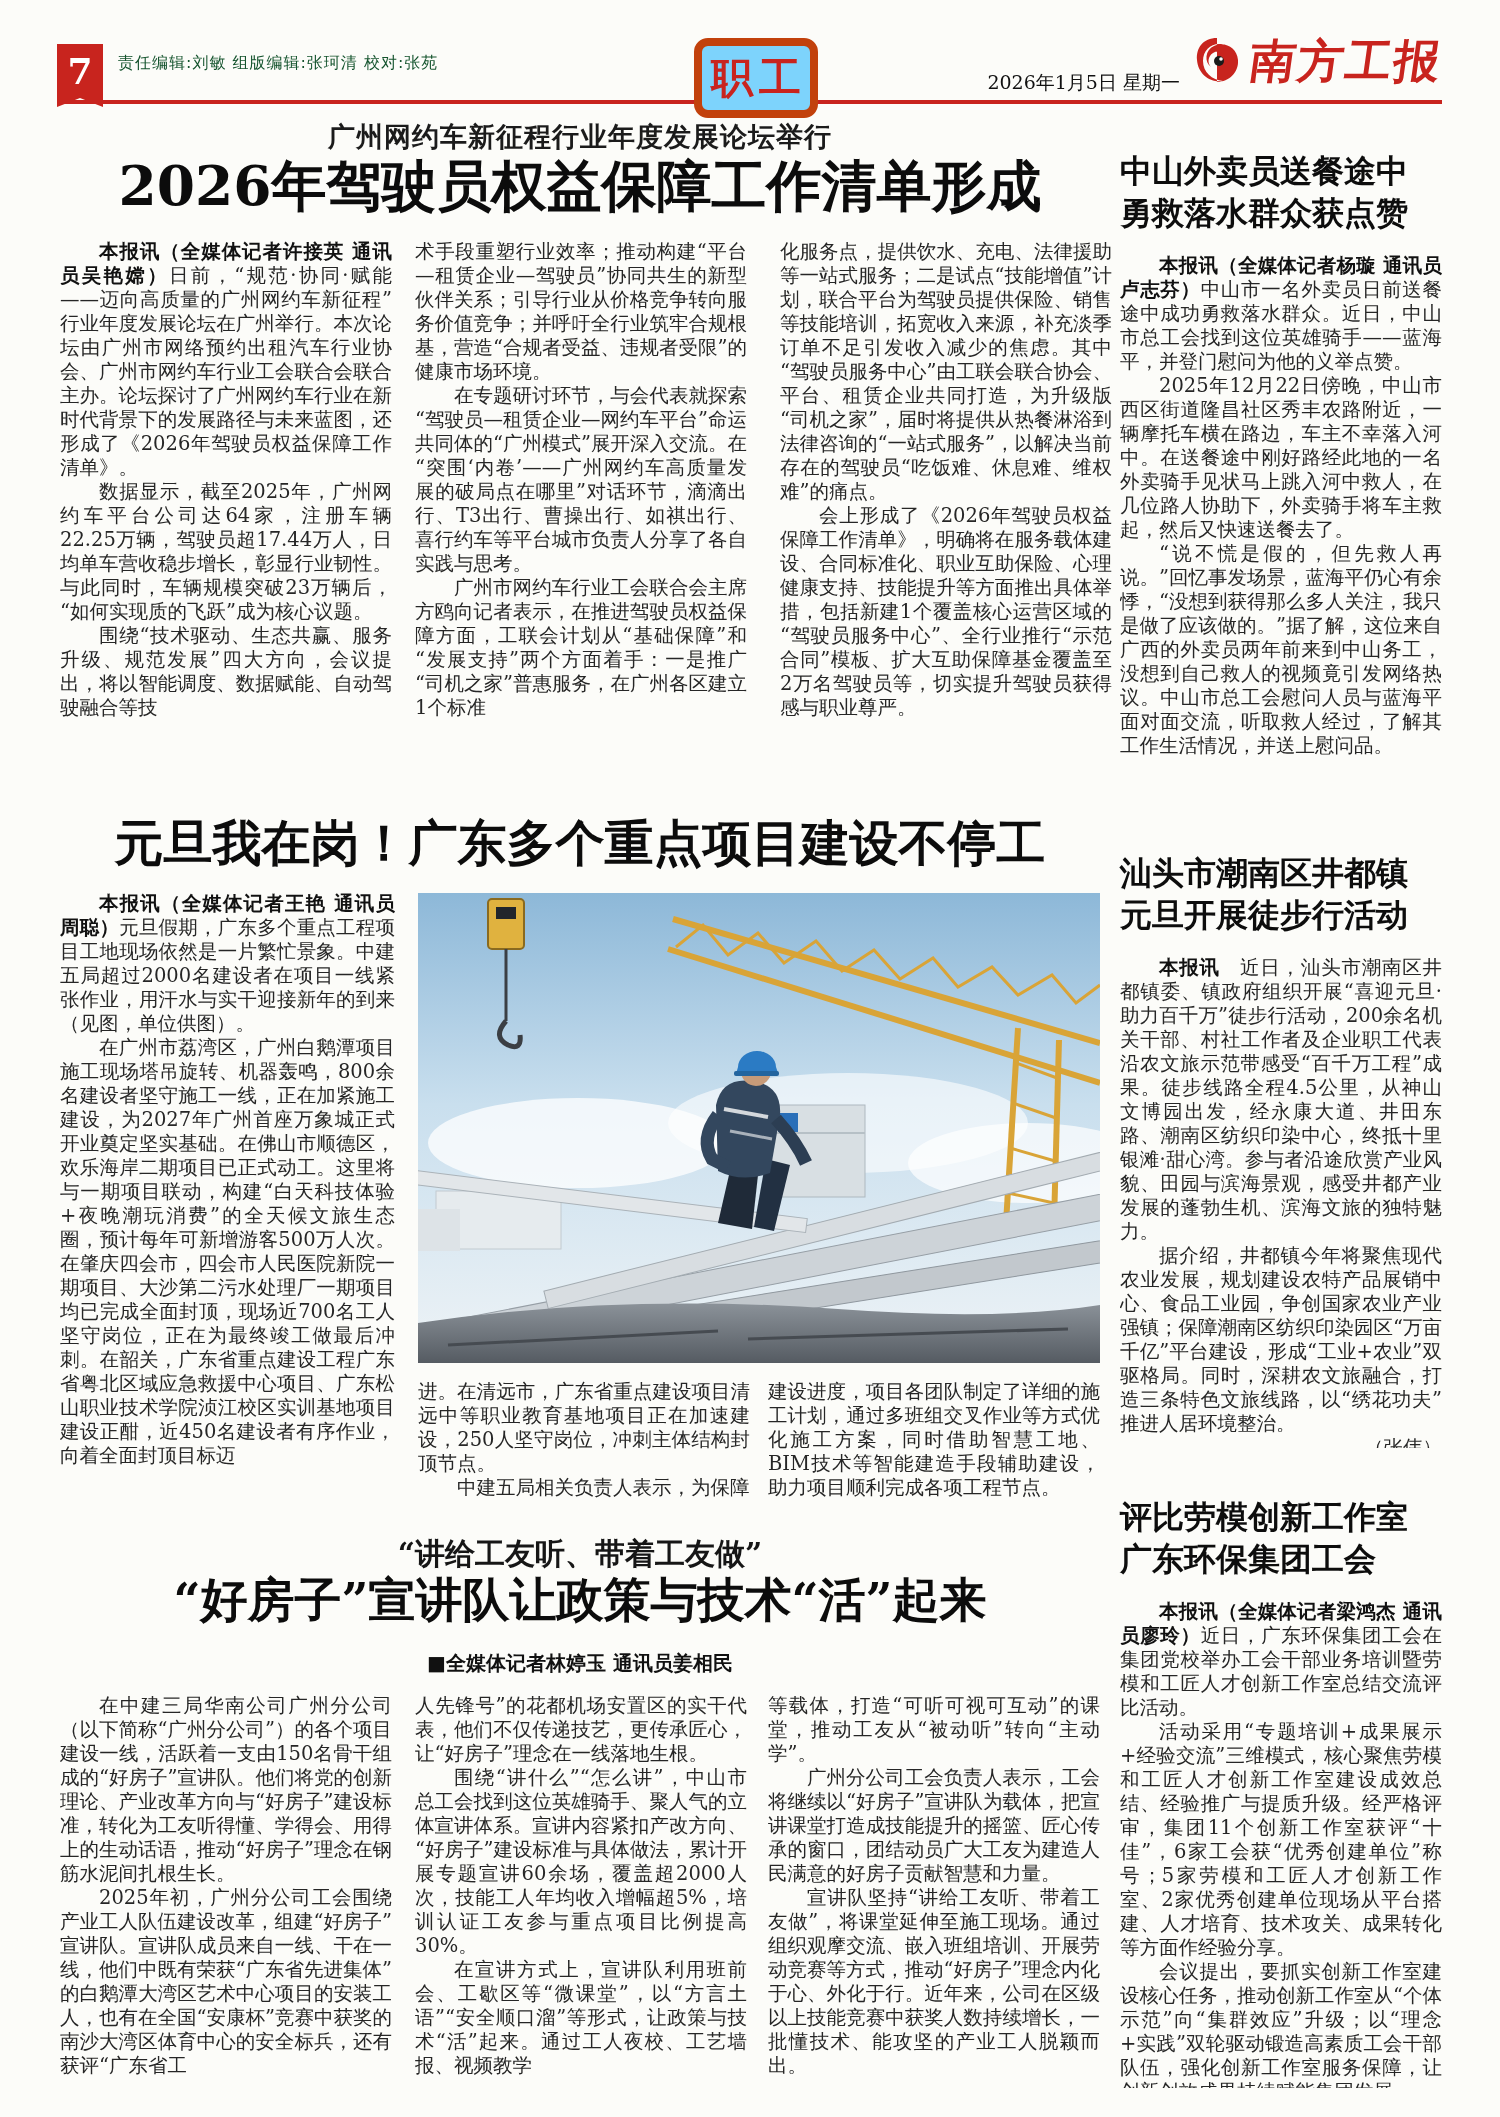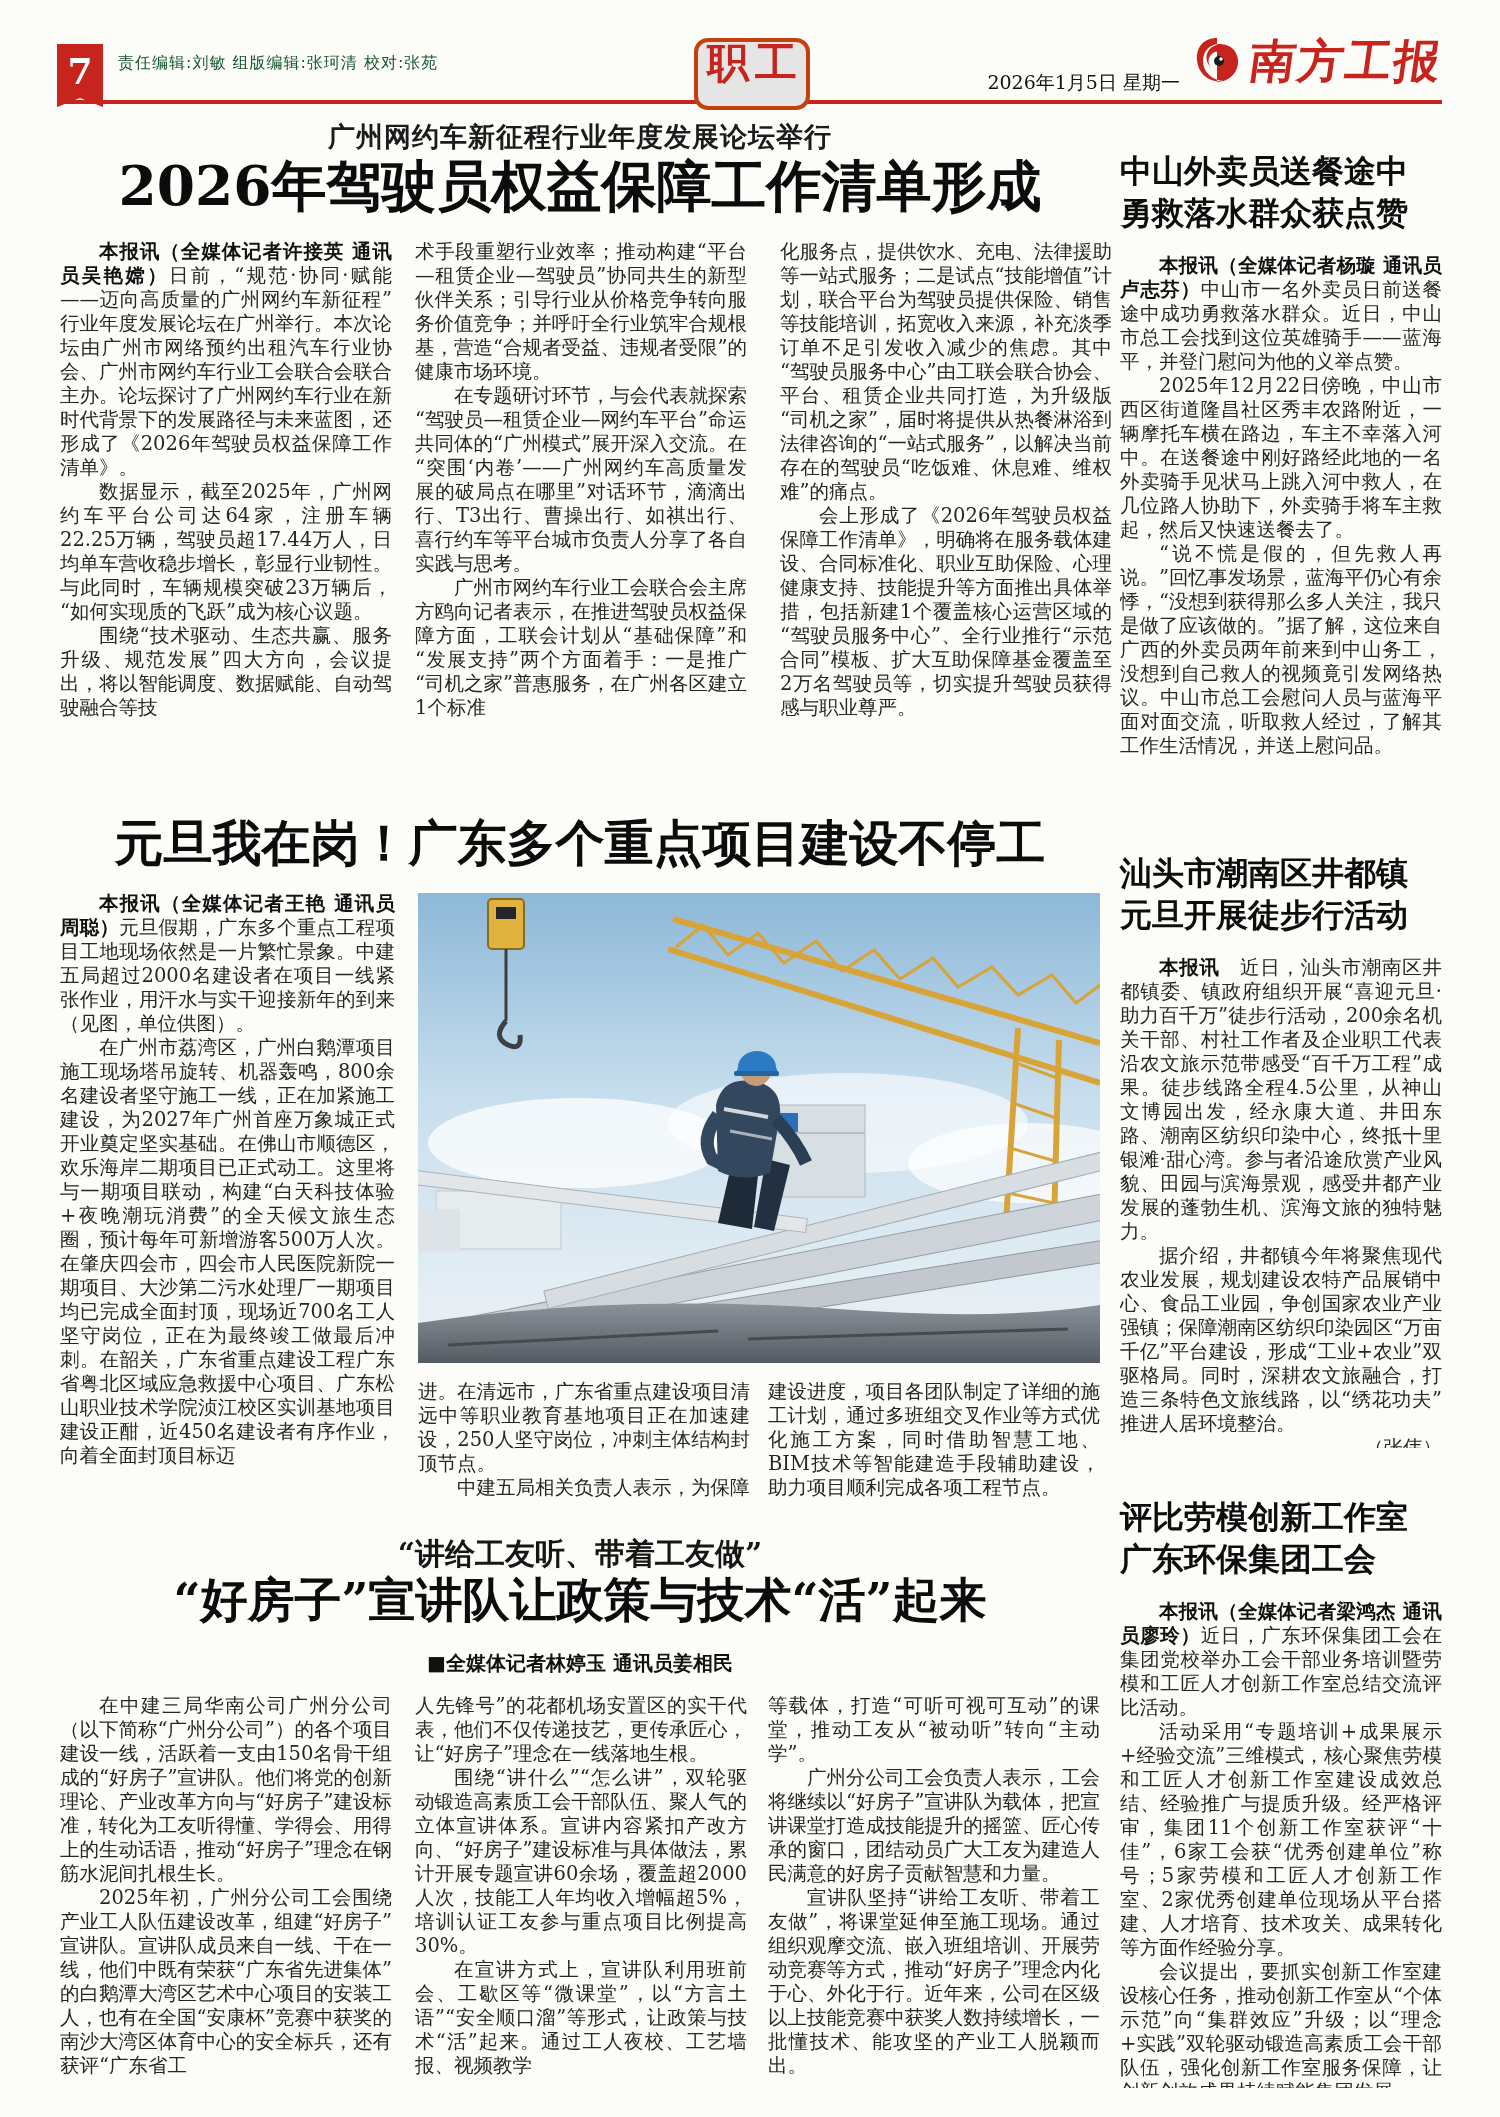--- a/index.html
+++ b/index.html
@@ -4,22 +4,22 @@
 <style>
   html,body{margin:0;padding:0;background:#e8e8e4;}
   #page{position:relative;width:1500px;height:2117px;margin:0 auto;background:#fcfcf9;
         font-family:"DejaVu Serif","Liberation Serif",serif;color:#2a2a2a;overflow:hidden;}
   
   .pagenum{position:absolute;left:57px;top:44px;width:46px;height:54px;background:#c8241e;
            color:#fff;font:700 36px/54px "DejaVu Serif",serif;text-align:center;}
   .pagenum:after{content:"";position:absolute;left:0;top:54px;border-left:23px solid #c8241e;
            border-right:23px solid #c8241e;border-bottom:9px solid transparent;width:0;height:0;}
   .editors{position:absolute;left:118px;top:52px;font:16px/22px "DejaVu Sans","Liberation Sans",sans-serif;color:#14532d;letter-spacing:1px;}
-  .badge{position:absolute;left:694px;top:38px;width:108px;height:64px;background:#e5e5e5;
-         border:4px solid #c2410c;border-radius:14px;z-index:3;display:flex;align-items:flex-start;justify-content:center;}
+  .badge{position:absolute;left:694px;top:38px;width:108px;height:64px;background:#7dd3fc;
+         border:8px solid #c2410c;border-radius:14px;z-index:3;display:flex;align-items:center;justify-content:center;}
   .badge span{font:900 42px/1 "DejaVu Sans","Liberation Sans",sans-serif;color:#c8241e;letter-spacing:6px;margin-left:6px;}
   .date{position:absolute;right:320px;top:70px;font:19px/24px "DejaVu Serif",serif;color:#111;}
   .masthead{position:absolute;right:58px;top:34px;display:flex;align-items:center;gap:6px;}
   .masthead .name{font:900 46px/1 "DejaVu Serif",serif;color:#c8241e;transform:skewX(-8deg);letter-spacing:2px;}
   .redrule{position:absolute;left:58px;top:100px;width:1384px;height:4px;background:#c8241e;z-index:1;}
   
   .kicker1{position:absolute;left:60px;top:121px;width:1040px;text-align:center;
            font:600 27px/32px "DejaVu Serif",serif;color:#1b1b1b;letter-spacing:1px;}
   .h1{position:absolute;left:60px;top:153px;width:1040px;text-align:center;
       font:900 55px/66px "DejaVu Serif",serif;color:#0c0c0c;}
@@ -169,21 +169,21 @@
   <div class="kicker3">“讲给工友听、带着工友做”</div>
   <div class="h3">“好房子”宣讲队让政策与技术“活”起来</div>
   <div class="byline3">■全媒体记者林婷玉 通讯员姜相民</div>
 
   <div class="col" style="left:60px;top:1694px;width:332px;height:394px;">
     <p>在中建三局华南公司广州分公司（以下简称“广州分公司”）的各个项目建设一线，活跃着一支由150名骨干组成的“好房子”宣讲队。他们将党的创新理论、产业改革方向与“好房子”建设标准，转化为工友听得懂、学得会、用得上的生动话语，推动“好房子”理念在钢筋水泥间扎根生长。</p>
     <p>2025年初，广州分公司工会围绕产业工人队伍建设改革，组建“好房子”宣讲队。宣讲队成员来自一线、干在一线，他们中既有荣获“广东省先进集体”的白鹅潭大湾区艺术中心项目的安装工人，也有在全国“安康杯”竞赛中获奖的南沙大湾区体育中心的安全标兵，还有获评“广东省工</p>
   </div>
   <div class="col" style="left:415px;top:1694px;width:332px;height:394px;">
     <p class="nc">人先锋号”的花都机场安置区的实干代表，他们不仅传递技艺，更传承匠心，让“好房子”理念在一线落地生根。</p>
-    <p>围绕“讲什么”“怎么讲”，双轮驱动锻造高素质工会干部队伍、聚人气的立体宣讲体系。宣讲内容紧扣产改方向、“好房子”建设标准与具体做法，累计开展专题宣讲60余场，覆盖超2000人次，技能工人年均收入增幅超5%，培训认证工友参与重点项目比例提高30%。</p>
+    <p>围绕“讲什么”“怎么讲”，中山市总工会找到这位英雄骑手、聚人气的立体宣讲体系。宣讲内容紧扣产改方向、“好房子”建设标准与具体做法，累计开展专题宣讲60余场，覆盖超2000人次，技能工人年均收入增幅超5%，培训认证工友参与重点项目比例提高30%。</p>
     <p>在宣讲方式上，宣讲队利用班前会、工歇区等“微课堂”，以“方言土语”“安全顺口溜”等形式，让政策与技术“活”起来。通过工人夜校、工艺墙报、视频教学</p>
   </div>
   <div class="col" style="left:768px;top:1694px;width:332px;height:394px;">
     <p class="nc">等载体，打造“可听可视可互动”的课堂，推动工友从“被动听”转向“主动学”。</p>
     <p>广州分公司工会负责人表示，工会将继续以“好房子”宣讲队为载体，把宣讲课堂打造成技能提升的摇篮、匠心传承的窗口，团结动员广大工友为建造人民满意的好房子贡献智慧和力量。</p>
     <p>宣讲队坚持“讲给工友听、带着工友做”，将课堂延伸至施工现场。通过组织观摩交流、嵌入班组培训、开展劳动竞赛等方式，推动“好房子”理念内化于心、外化于行。近年来，公司在区级以上技能竞赛中获奖人数持续增长，一批懂技术、能攻坚的产业工人脱颖而出。</p>
   </div>
 
   <div class="sideh" style="top:150px;">
     <div>中山外卖员送餐途中</div>

